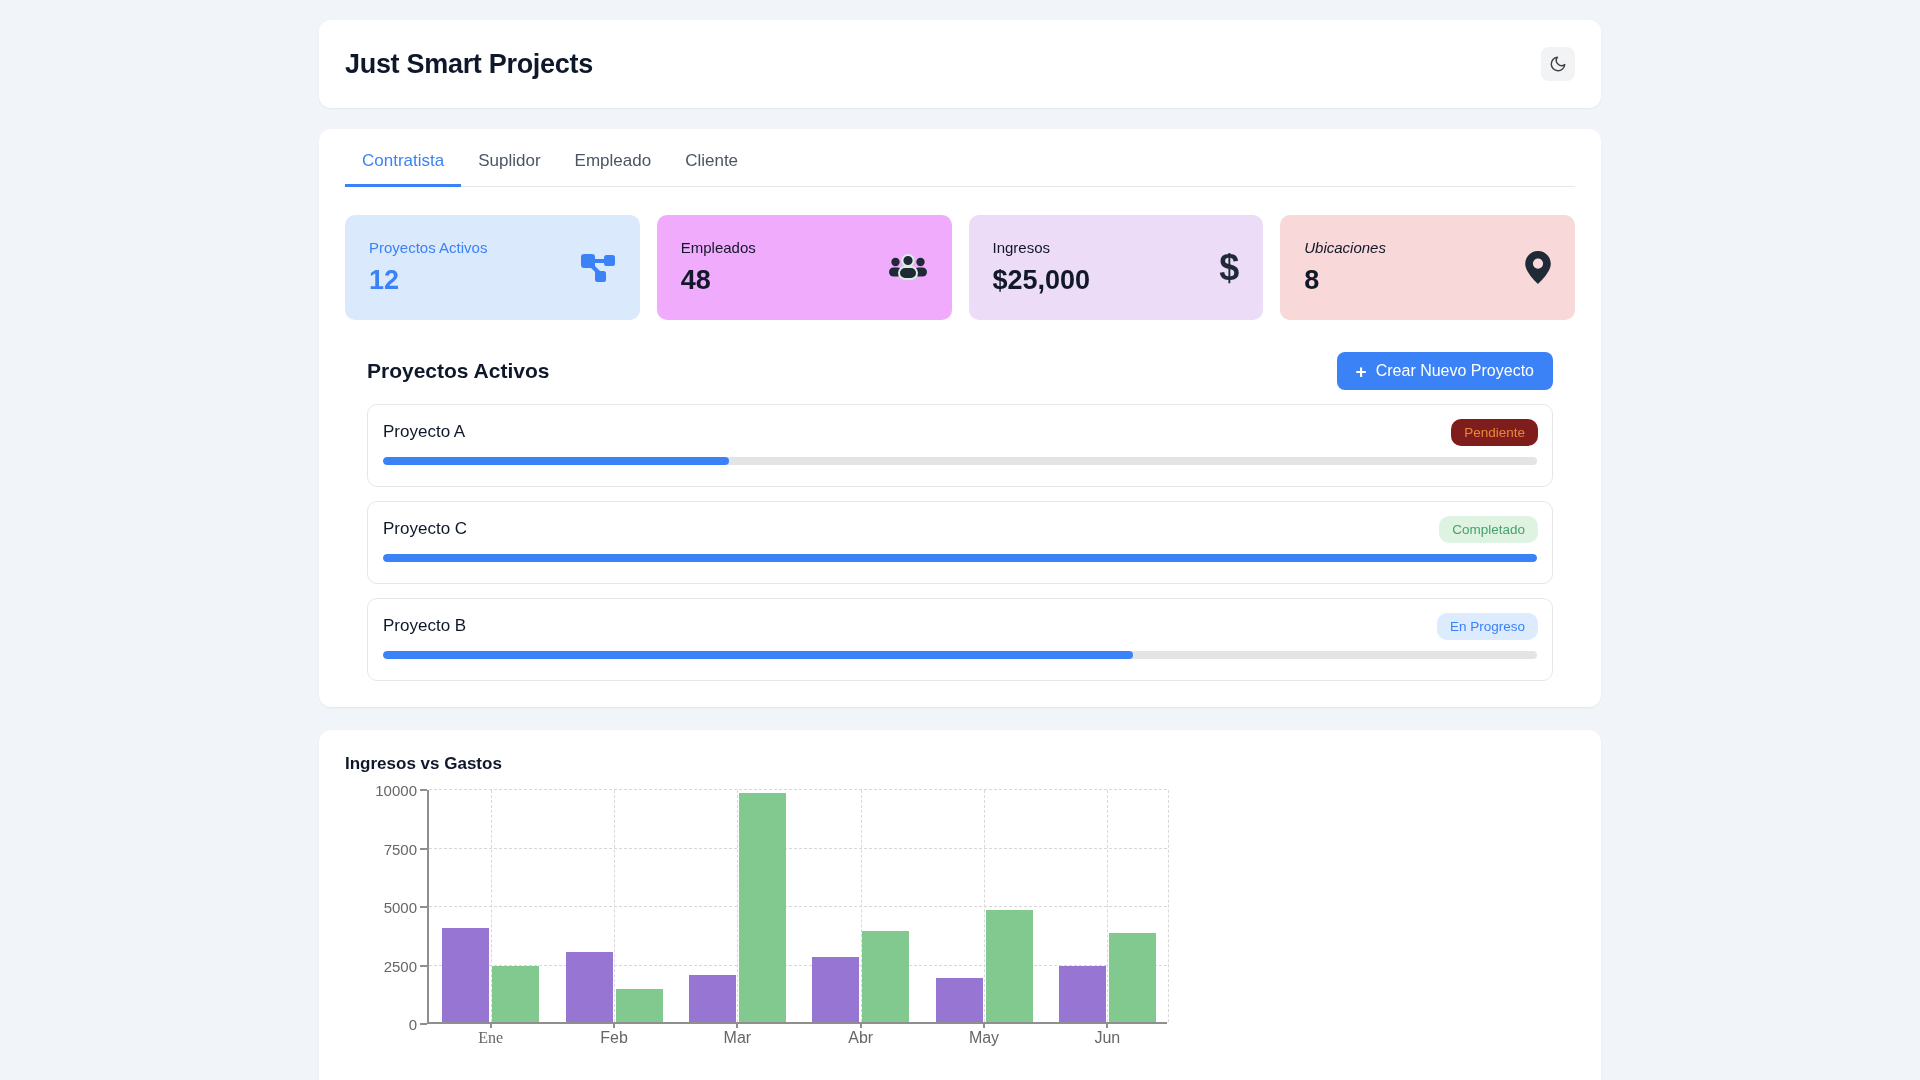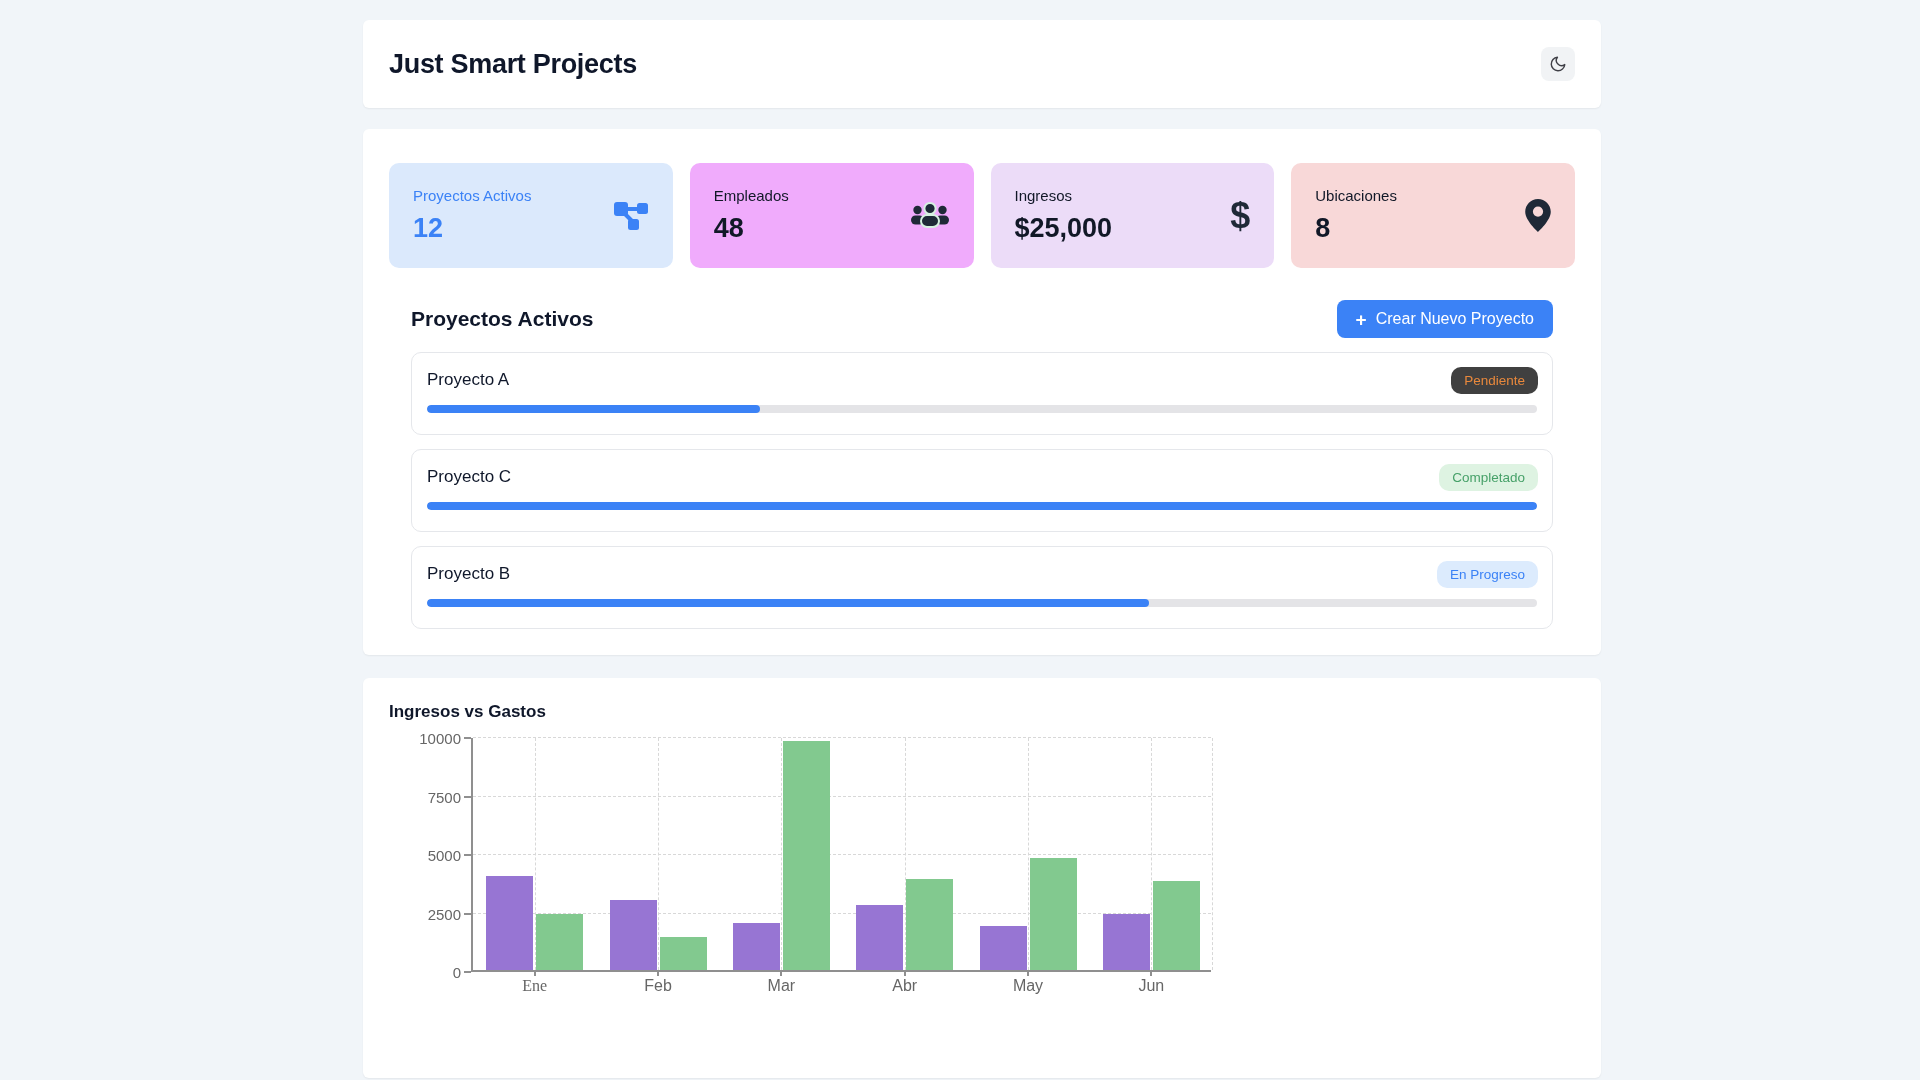--- a/index.html
+++ b/index.html
@@ -5,23 +5,22 @@
   * { margin:0; padding:0; box-sizing:border-box; }
   html,body { width:1920px; height:1080px; overflow:hidden; }
   body {
     background:#f1f5f9;
     font-family:"Liberation Sans", sans-serif;
     color:#111827;
   }
   .container { width:1282px; margin:0 auto; padding-top:20px; }
   .card {
     background:#ffffff;
-    border-radius:6px;
+    border-radius:12px;
     box-shadow:0 1px 2px rgba(0,0,0,0.06);
-    margin-left:44px;
   }
 
   
   .header-card {
     height:88px;
     display:flex; align-items:center; justify-content:space-between;
     padding:0 26px;
     margin-bottom:21px;
   }
   .header-card h1 { font-size:27px; font-weight:bold; color:#0f172a; letter-spacing:-0.3px; }
@@ -116,20 +115,26 @@
       <button class="theme-btn">
         <span style="display:flex">
           <svg width="18" height="18" viewBox="0 0 24 24" fill="none" stroke="#3f3f46" stroke-width="1.9" stroke-linejoin="round">
             <path d="M21 12.79A9 9 0 1 1 11.21 3 7 7 0 0 0 21 12.79z"></path>
           </svg>
         </span>
       </button>
     </header>
 
     <div class="card main-card">
+      <nav class="tabs" id="tabs">
+          <div class="tab active">Contratista</div>
+          <div class="tab">Suplidor</div>
+          <div class="tab">Empleado</div>
+          <div class="tab">Cliente</div>
+        </nav>
       <div class="stats" id="stats">
           <div class="stat-card" style="background: rgb(219, 233, 252);">
             <div>
               <div class="stat-label" style="color: rgb(59, 130, 246);">Proyectos Activos</div>
               <div class="stat-value" style="color: rgb(59, 130, 246);">12</div>
             </div>
             <span class="stat-icon">
               <svg width="36" height="31" viewBox="0 0 36 31">
                 <path d="M10 9 H26" stroke="#3b82f6" stroke-width="4"></path>
                 <path d="M9 11 L20 22" stroke="#3b82f6" stroke-width="4"></path>
@@ -159,41 +164,41 @@
             <div>
               <div class="stat-label" style="color: rgb(17, 24, 39);">Ingresos</div>
               <div class="stat-value" style="color: rgb(17, 24, 39);">$25,000</div>
             </div>
             <span class="stat-icon">
               <span style="font-size:36px;font-weight:800;color:#1f2937;line-height:1">$</span>
             </span>
           </div>
           <div class="stat-card" style="background: rgb(248, 216, 216);">
             <div>
-              <div class="stat-label" style="color: rgb(17, 24, 39);">Ubicaciones</div>
+              <div class="stat-label" style="color: rgb(17, 24, 39); font-style: italic;">Ubicaciones</div>
               <div class="stat-value" style="color: rgb(17, 24, 39);">8</div>
             </div>
             <span class="stat-icon">
               <svg width="26" height="33" viewBox="0 0 24 31">
                 <path fill-rule="evenodd" fill="#1f2937" d="M12 0C5.37 0 0 5.37 0 12c0 8.3 12 19 12 19s12-10.7 12-19C24 5.37 18.63 0 12 0zm0 16.6a4.8 4.8 0 1 1 0-9.6 4.8 4.8 0 0 1 0 9.6z"></path>
               </svg>
             </span>
           </div>
         </div>
       <div class="section-head">
         <h2>Proyectos Activos</h2>
         <button class="create-btn">
           <span class="plus">+</span>
           <span>Crear Nuevo Proyecto</span>
         </button>
       </div>
       <div class="projects" id="projects">
           <div class="project-row">
             <div class="project-name">Proyecto A</div>
-            <span class="badge" style="background: #404040; color: rgb(232, 136, 60);">Pendiente</span>
+            <span class="badge" style="background: #7f1d1d; color: rgb(232, 136, 60);">Pendiente</span>
             <div class="track">
               <div class="fill" style="width: 30%; background: rgb(59, 130, 246);"></div>
             </div>
           </div>
           <div class="project-row">
             <div class="project-name">Proyecto C</div>
             <span class="badge" style="background: rgb(222, 243, 226); color: rgb(71, 161, 105);">Completado</span>
             <div class="track">
               <div class="fill" style="width: 100%; background: rgb(59, 130, 246);"></div>
             </div>

